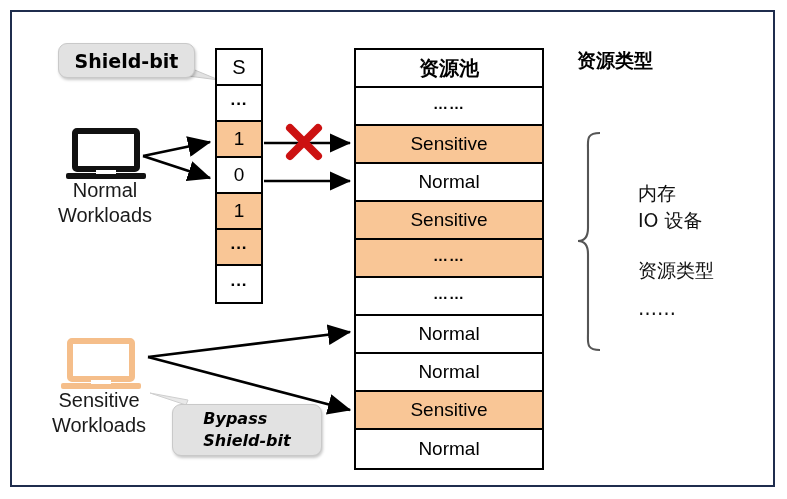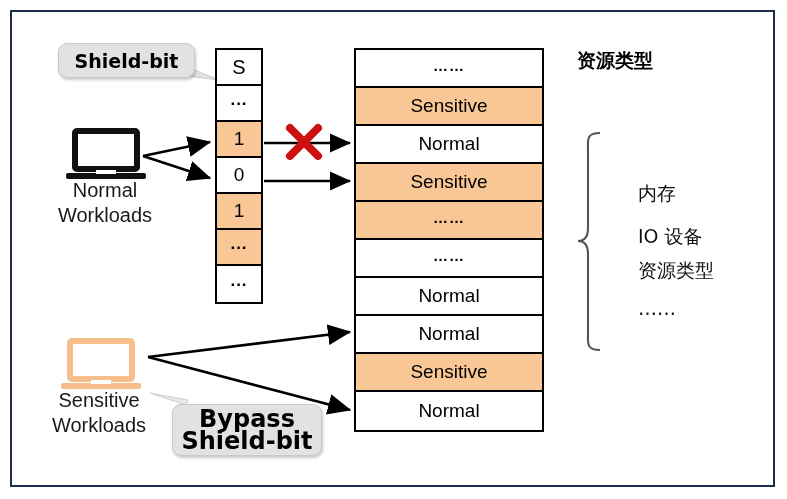--- a/index.html
+++ b/index.html
@@ -125,34 +125,33 @@
   }
 
   
   .callout {
     position: absolute;
     background: #e2e2e2;
     border: 1px solid #c9c9c9;
     border-radius: 9px;
     color: #000;
     font-weight: bold;
-    text-align: center;
     box-shadow: 1px 2px 3px rgba(0,0,0,0.22);
     font-family: "DejaVu Sans", "Liberation Sans", sans-serif;
     display: flex;
     align-items: center;
     justify-content: center;
     line-height: 22px;
     white-space: pre-line;
   }
   #shield-bit-callout {
     left: 58px; top: 43px; width: 135px; height: 33px; font-size: 19px;
   }
   #bypass-callout {
-    left: 172px; top: 404px; width: 148px; height: 50px; font-size: 24px;
+    left: 172px; top: 404px; width: 148px; height: 50px; font-size: 16px; font-style: italic;
   }
 
   .svg-layer {
     position: absolute;
     left: 0; top: 0;
     width: 787px; height: 499px;
     pointer-events: none;
   }
 </style>
 </head>
@@ -225,20 +224,21 @@
     <div class="sb-cell head">S</div>
     <div class="sb-cell dots">...</div>
     <div class="sb-cell orange">1</div>
     <div class="sb-cell">0</div>
     <div class="sb-cell orange">1</div>
     <div class="sb-cell orange dots">...</div>
     <div class="sb-cell dots">...</div>
   </div>
 
   <div class="rp-table">
+    <div class="rp-cell head">资源池</div>
     <div class="rp-cell dots">……</div>
     <div class="rp-cell orange">Sensitive</div>
     <div class="rp-cell">Normal</div>
     <div class="rp-cell orange">Sensitive</div>
     <div class="rp-cell orange dots">……</div>
     <div class="rp-cell dots">……</div>
     <div class="rp-cell">Normal</div>
     <div class="rp-cell">Normal</div>
     <div class="rp-cell orange">Sensitive</div>
     <div class="rp-cell">Normal</div>
@@ -248,16 +248,16 @@
 Workloads</div>
   <div class="wl-label" id="sensitive-wl-label">Sensitive
 Workloads</div>
 
   <div class="callout" id="shield-bit-callout">Shield-bit</div>
   <div class="callout" id="bypass-callout">Bypass
 Shield-bit</div>
 
   <div class="res-type-title">资源类型</div>
   <div class="res-item" style="top:181px">内存</div>
-  <div class="res-item" style="top:224px">IO 设备</div>
+  <div class="res-item" style="top:208px">IO 设备</div>
   <div class="res-item" style="top:258px">资源类型</div>
   <div class="res-item" style="top:297px">……</div>
 </div>
 
 </body></html>

